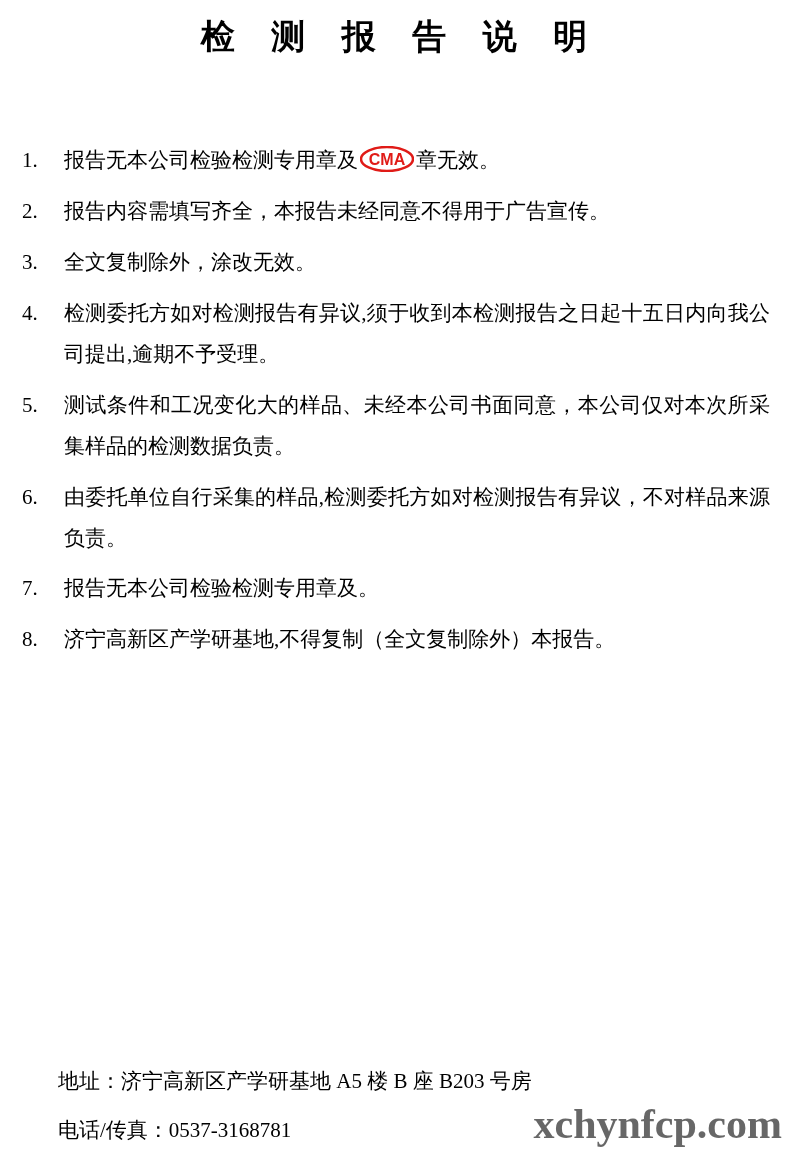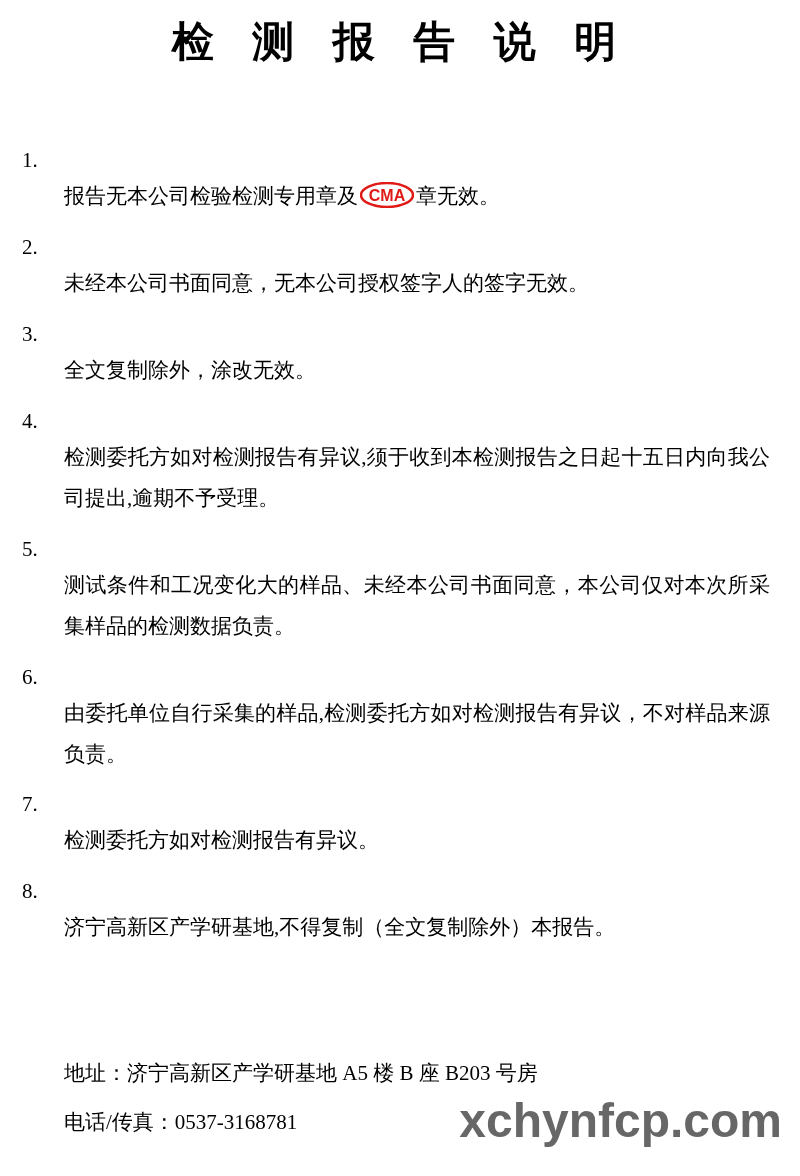--- a/index.html
+++ b/index.html
@@ -17,21 +17,21 @@
   }
 
   .page {
     position: absolute;
     inset: 0;
     padding: 0;
   }
 
   .doc-title {
     text-align: center;
-    font-size: 42px;
+    font-size: 34px;
     font-weight: bold;
     letter-spacing: 14px;
     margin-top: 14px;
     margin-bottom: 16px;
     padding-left: 2px;
     font-family: "Liberation Serif", "DejaVu Serif", serif;
   }
 
   .notes {
     margin: 0;
@@ -57,57 +57,55 @@
     text-align: left;
     font-size: 21px;
     font-family: "Liberation Serif", "DejaVu Serif", serif;
   }
 
   .note-text {
     flex: 1 1 auto;
     font-size: 21px;
     text-align: justify;
     font-family: "Liberation Serif", "DejaVu Serif", serif;
-    margin-top: 36px;
   }
 
   .mma-badge {
     display: inline-block;
     position: relative;
     width: 54px;
     height: 26px;
     vertical-align: -5px;
     margin: 0 2px;
   }
   .mma-badge svg { display: block; }
 
   .footer {
     position: absolute;
     left: 58px;
-    bottom: 36px;
+    bottom: 28px;
     width: 700px;
-    margin-left: 6px;
   }
   .footer-line {
     font-size: 21px;
     line-height: 1.1;
     margin-bottom: 26px;
     font-family: "Liberation Serif", "DejaVu Serif", serif;
     white-space: nowrap;
   }
   .footer-line:last-child { margin-bottom: 6px; }
 
   .watermark {
     position: absolute;
     right: 18px;
     bottom: 28px;
-    font-size: 48px;
+    font-size: 42px;
     font-weight: bold;
     color: #5b5b5b;
-    font-family: Liberation Sans, sans-serif;
+    font-family: Liberation Serif, serif;
     letter-spacing: 0px;
     opacity: 0.92;
   }
 </style>
 </head>
 <body>
 
 <div class="page">
 
   <h1 class="doc-title">检 测 报 告 说 明</h1>
@@ -117,21 +115,21 @@
     <li class="note-item">
       <span class="note-num">1.</span>
       <span class="note-text"><span>报告无本公司检验检测专用章及</span><span class="mma-badge"><svg width="54" height="26" viewBox="0 0 54 26" xmlns="http://www.w3.org/2000/svg">
               <ellipse cx="27" cy="13" rx="26" ry="12" fill="none" stroke="#e01b17" stroke-width="2.5"></ellipse>
               <text x="27" y="19" font-family="Liberation Sans, sans-serif" font-size="16" font-weight="bold" fill="#e01b17" text-anchor="middle">CMA</text>
             </svg></span><span>章无效。</span></span>
     </li>
 
     <li class="note-item">
       <span class="note-num">2.</span>
-      <span class="note-text">未经本公司书面同意，无本公司授权签字人的签字无效。</span>
+      <span class="note-text">报告内容需填写齐全，本报告未经同意不得用于广告宣传。</span>
     </li>
 
     <li class="note-item">
       <span class="note-num">3.</span>
       <span class="note-text">全文复制除外，涂改无效。</span>
     </li>
 
     <li class="note-item">
       <span class="note-num">4.</span>
       <span class="note-text">检测委托方如对检测报告有异议,须于收到本检测报告之日起十五日内向我公司提出,逾期不予受理。</span>
@@ -142,21 +140,21 @@
       <span class="note-text">测试条件和工况变化大的样品、未经本公司书面同意，本公司仅对本次所采集样品的检测数据负责。</span>
     </li>
 
     <li class="note-item">
       <span class="note-num">6.</span>
       <span class="note-text">由委托单位自行采集的样品,检测委托方如对检测报告有异议，不对样品来源负责。</span>
     </li>
 
     <li class="note-item">
       <span class="note-num">7.</span>
-      <span class="note-text">检测委托方如对检测报告有异议。</span>
+      <span class="note-text">报告无本公司检验检测专用章及。</span>
     </li>
 
     <li class="note-item">
       <span class="note-num">8.</span>
       <span class="note-text">济宁高新区产学研基地,不得复制（全文复制除外）本报告。</span>
     </li>
 
   </ul>
 
   <div class="footer">

